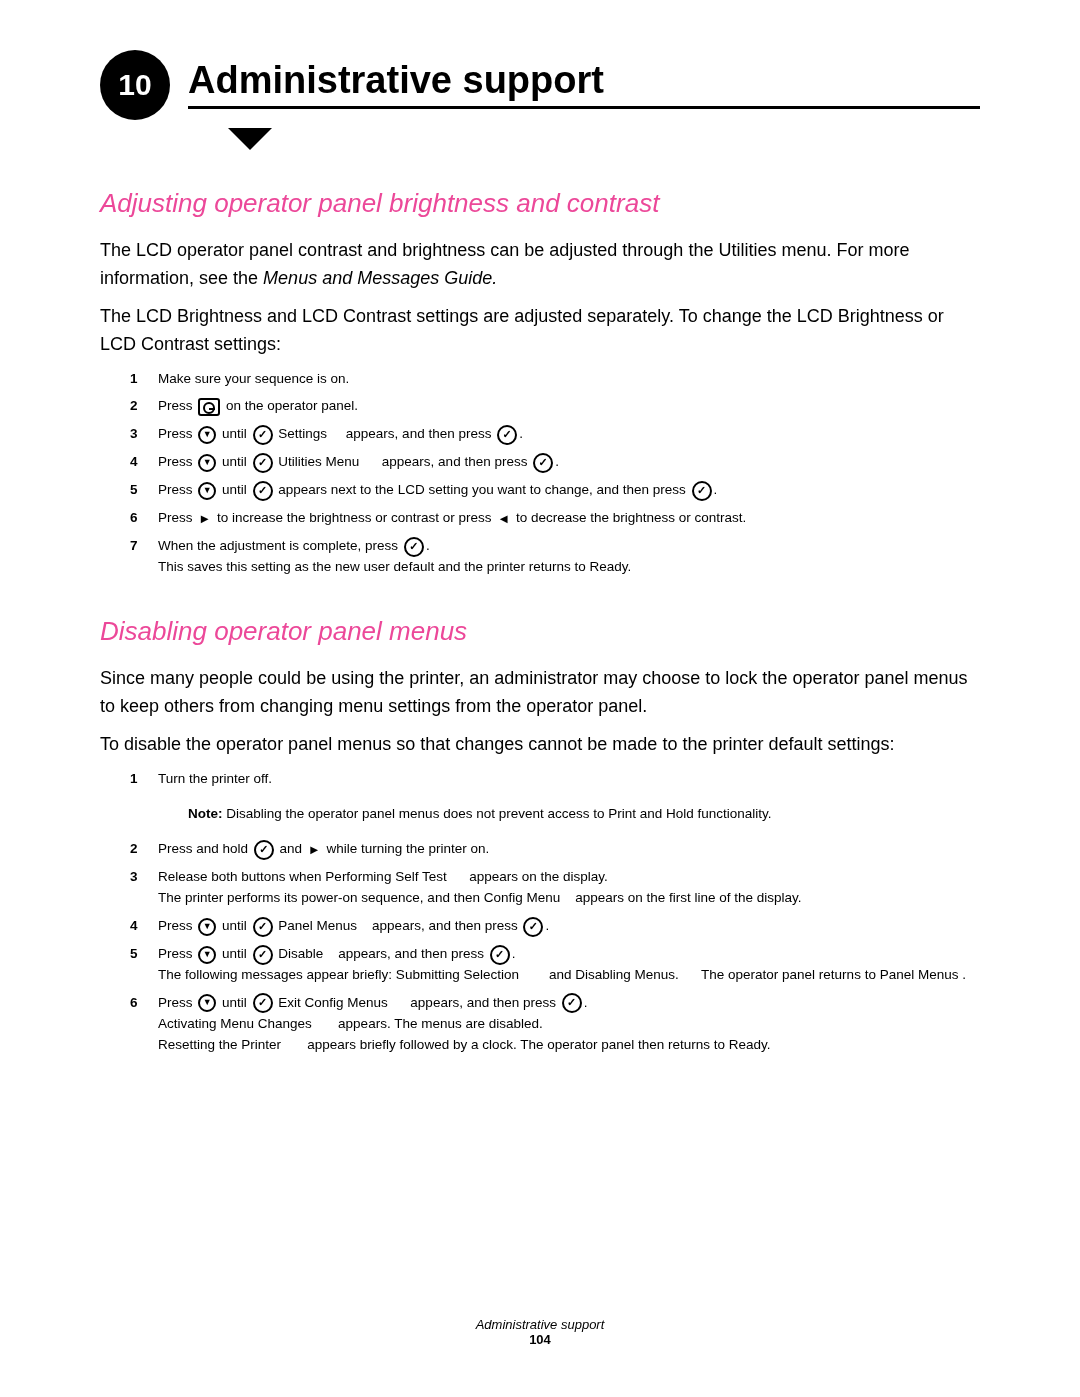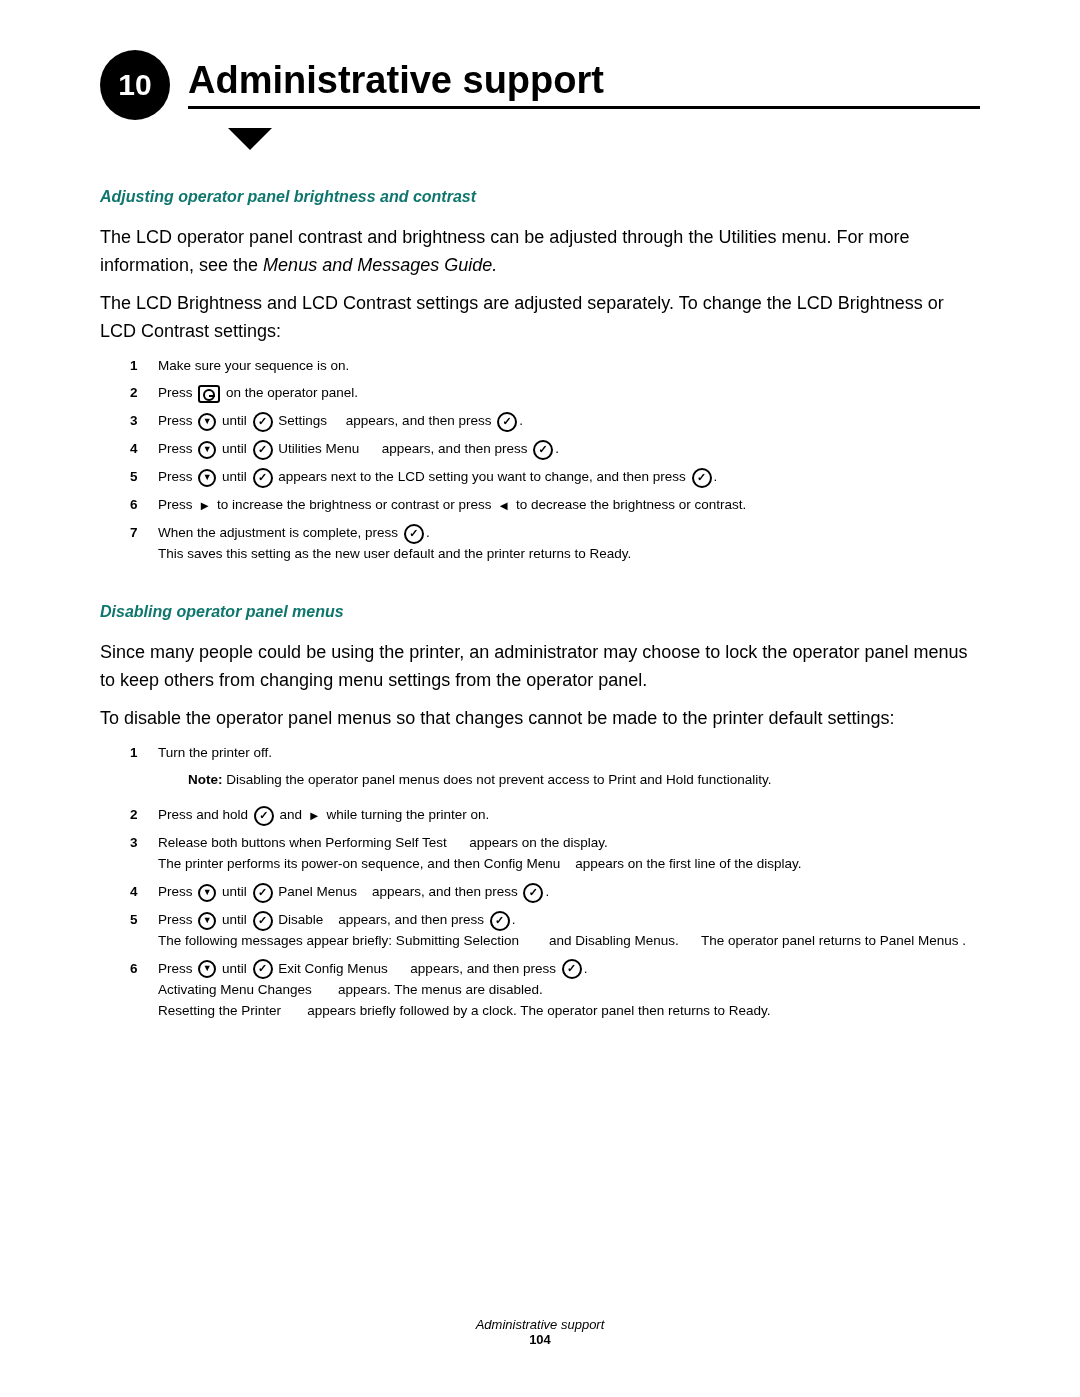--- a/index.html
+++ b/index.html
@@ -56,26 +56,26 @@
       height: 0;
       border-left: 22px solid transparent;
       border-right: 22px solid transparent;
       border-top: 22px solid #000;
       margin-left: 40px;
       margin-top: 2px;
     }
 
     
     .section-title {
-      font-size: 16px;
-      font-weight: bold;
+      font-size: 26px;
+      font-weight: normal;
       font-style: italic;
       margin-top: 38px;
       margin-bottom: 18px;
-      color: #0f766e;
+      color: #ec4899;
     }
 
     
     .body-text {
       font-size: 18px;
       line-height: 1.55;
       margin-bottom: 10px;
       color: #000;
     }
     .body-text em {
@@ -179,21 +179,21 @@
       height: 2px;
       background: #000;
       position: absolute;
       bottom: 4px;
       right: 3px;
     }
 
     
     .note-block {
       margin-left: 30px;
-      margin-top: 6px;
+      margin-top: 14px;
       margin-bottom: 8px;
       font-size: 13.5px;
       line-height: 1.55;
     }
     .note-block .note-label {
       font-weight: bold;
     }
 
     
     .footer {

